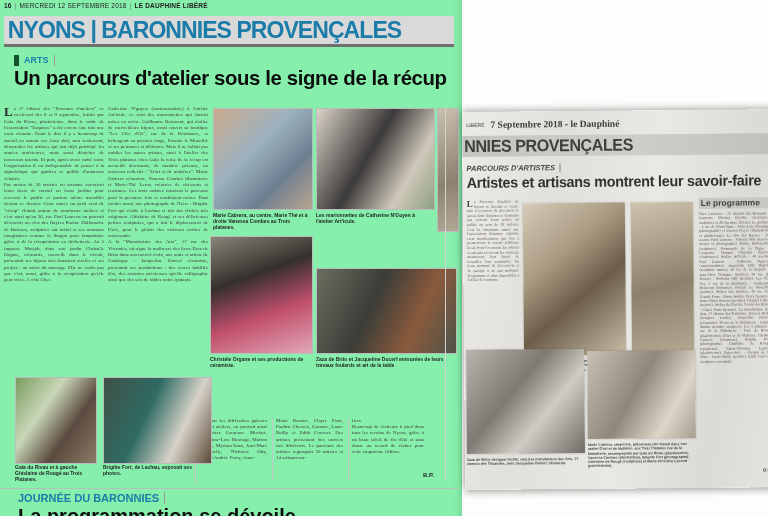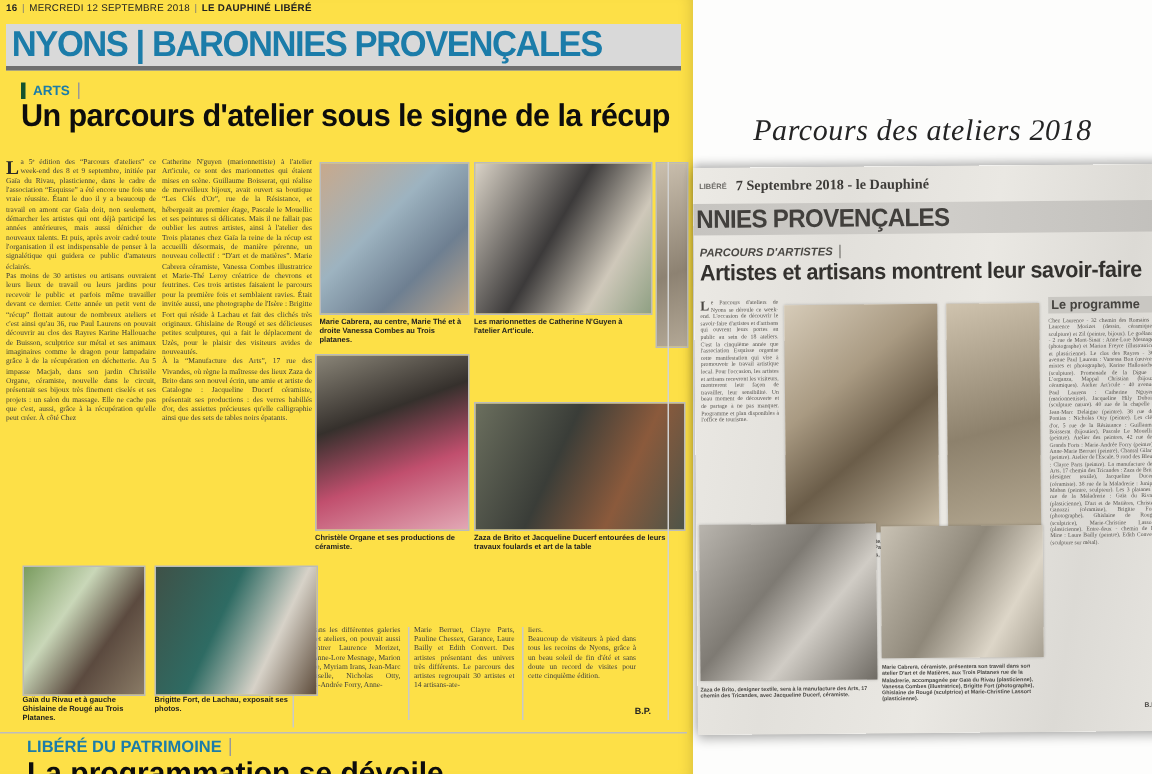--- a/index.html
+++ b/index.html
@@ -1,25 +1,25 @@
 <!DOCTYPE html>
 <html><head>
 <meta charset="utf-8">
 <style>
   html,body{margin:0;padding:0;background:#ffffff;}
   #canvas{position:relative;width:768px;height:516px;overflow:hidden;background:#fbfbfa;font-family:"Liberation Sans",sans-serif;}
 
   
-  #left-page{position:absolute;left:0;top:0;width:462px;height:516px;background:#fde047;box-shadow:inset -8px 0 10px -8px rgba(0,0,0,.18);}
+  #left-page{position:absolute;left:0;top:0;width:462px;height:516px;background:#86efac;box-shadow:inset -8px 0 10px -8px rgba(0,0,0,.18);}
   .masthead{position:absolute;left:4px;top:2px;font-size:6.5px;color:#222;letter-spacing:.2px;white-space:nowrap;}
   .masthead b{font-weight:bold;}
   .masthead .sep{color:#777;margin:0 3px;}
   .banner{position:absolute;left:4px;top:16px;width:450px;height:28px;background:#d9d9d9;border-bottom:3px solid #6f6f6f;display:flex;align-items:center;}
   .banner span{font-size:24px;font-weight:bold;color:#1b7ca9;letter-spacing:-1px;padding-left:4px;white-space:nowrap;transform:scaleX(.96);transform-origin:left;}
-  .kicker-arts{position:absolute;left:14px;top:55px;font-size:9px;font-weight:bold;color:#1b7ca9;border-left:3px solid #14532d;border-right:1px solid #999;padding:0 5px;line-height:11px;}
+  .kicker-arts{position:absolute;left:14px;top:55px;font-size:9px;font-weight:bold;color:#1b7ca9;border-left:5px solid #14532d;border-right:1px solid #999;padding:0 5px;line-height:11px;}
   .headline1{position:absolute;left:14px;top:66px;width:445px;font-size:21px;font-weight:bold;color:#0d0d0d;letter-spacing:-.4px;white-space:nowrap;transform:scaleX(.97);transform-origin:left;}
 
   .bodycol{position:absolute;top:106px;width:100px;height:270px;overflow:hidden;font-family:"Liberation Serif",serif;font-size:5px;line-height:6.35px;color:#3c3c3c;text-align:justify;white-space:pre-line;}
   #col1{left:4px;}
   #col2{left:108px;}
   .dropcap{float:left;font-family:"Liberation Serif",serif;font-weight:bold;font-size:13px;line-height:11px;margin:0 1px 0 0;color:#2a2a2a;}
 
   .photo{position:absolute;border:0.5px solid #bbb;}
   .caption{position:absolute;font-size:5px;line-height:6px;font-weight:bold;color:#1f1f1f;text-align:left;}
 
@@ -98,26 +98,25 @@
     <div class="vrule" style="left:348px;top:418px;height:62px;"></div>
     <div class="vrule" style="left:195px;top:415px;height:70px;"></div>
     <div class="vrule" style="left:445px;top:108px;height:372px;background:#d2d2d2;"></div>
 
     <div class="photo" style="left:15px;top:377px;width:80px;height:85px;background:linear-gradient(125deg,#7a9c5f,#c9d7b8 35%,#5b4a3f 65%,#8a7b66);"></div>
     <div class="photo" style="left:103px;top:377px;width:107px;height:85px;background:linear-gradient(115deg,#3f5147,#2e6b63 40%,#d7d2c8 70%,#5d4b3a);"></div>
     <div class="caption" style="left:15px;top:464px;width:85px;">Gaïa du Rivau et à gauche Ghislaine de Rougé au Trois Platanes.</div>
     <div class="caption" style="left:103px;top:464px;width:100px;">Brigitte Fort, de Lachau, exposait ses photos.</div>
 
     <div class="hrule" style="left:0;top:488px;width:458px;"></div>
-    <div class="kicker-patrimoine">LIBÉRÉ DU PATRIMOINE</div>
+    <div class="kicker-patrimoine">JOURNÉE DU BARONNIES</div>
     <div class="headline2">La programmation se dévoile</div>
   </div>
 
   <div id="right-panel">
-    <div class="script-title">Parcours des ateliers 2018</div>
 
     <div id="clipping">
       <div class="clip-dateline">
         <span class="mini">LIBÉRÉ</span><span>7 Septembre 2018 - le Dauphiné</span>
       </div>
       <div class="clip-banner">
         <span>NNIES PROVENÇALES</span>
       </div>
       <div class="clip-kicker">PARCOURS D'ARTISTES</div>
       <div class="clip-headline">Artistes et artisans montrent leur savoir-faire</div>

